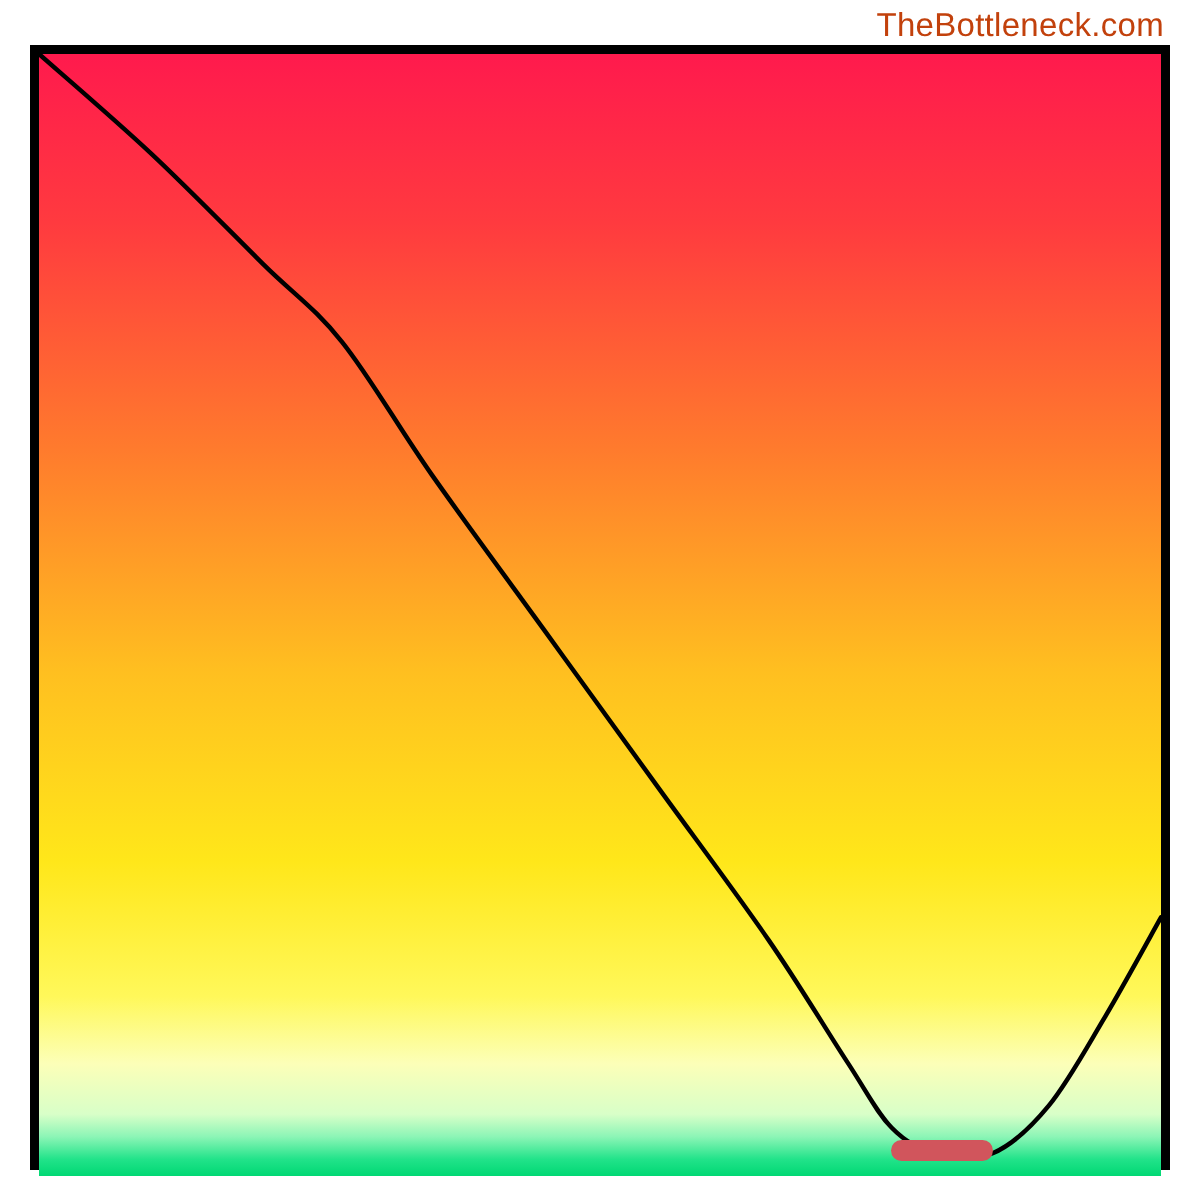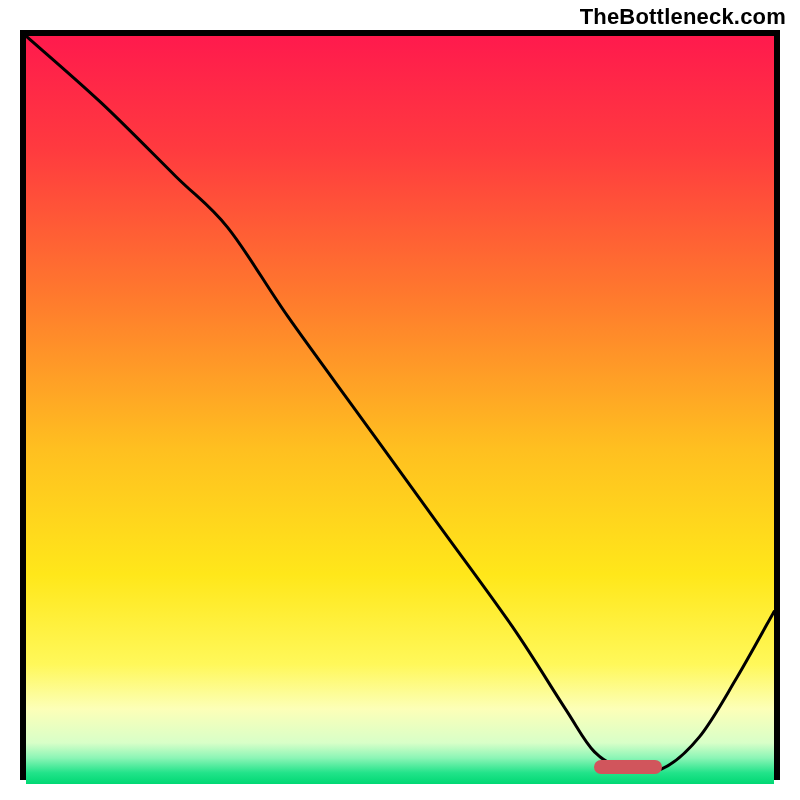--- a/index.html
+++ b/index.html
@@ -12,24 +12,24 @@
   }
   .container {
     position: relative;
     width: 800px;
     height: 800px;
     background: #ffffff;
   }
   .watermark {
     position: absolute;
     top: 4px;
-    right: 14px;
+    right: 24px;
     font-size: 22px;
-    font-weight: 700;
-    color: #000000;
+    font-weight: 400;
+    color: #c2410c;
     letter-spacing: 0.2px;
   }
   .plot-frame {
     position: absolute;
     left: 20px;
     top: 30px;
     width: 760px;
     height: 750px;
     box-sizing: border-box;
     border: 6px solid #000000;

